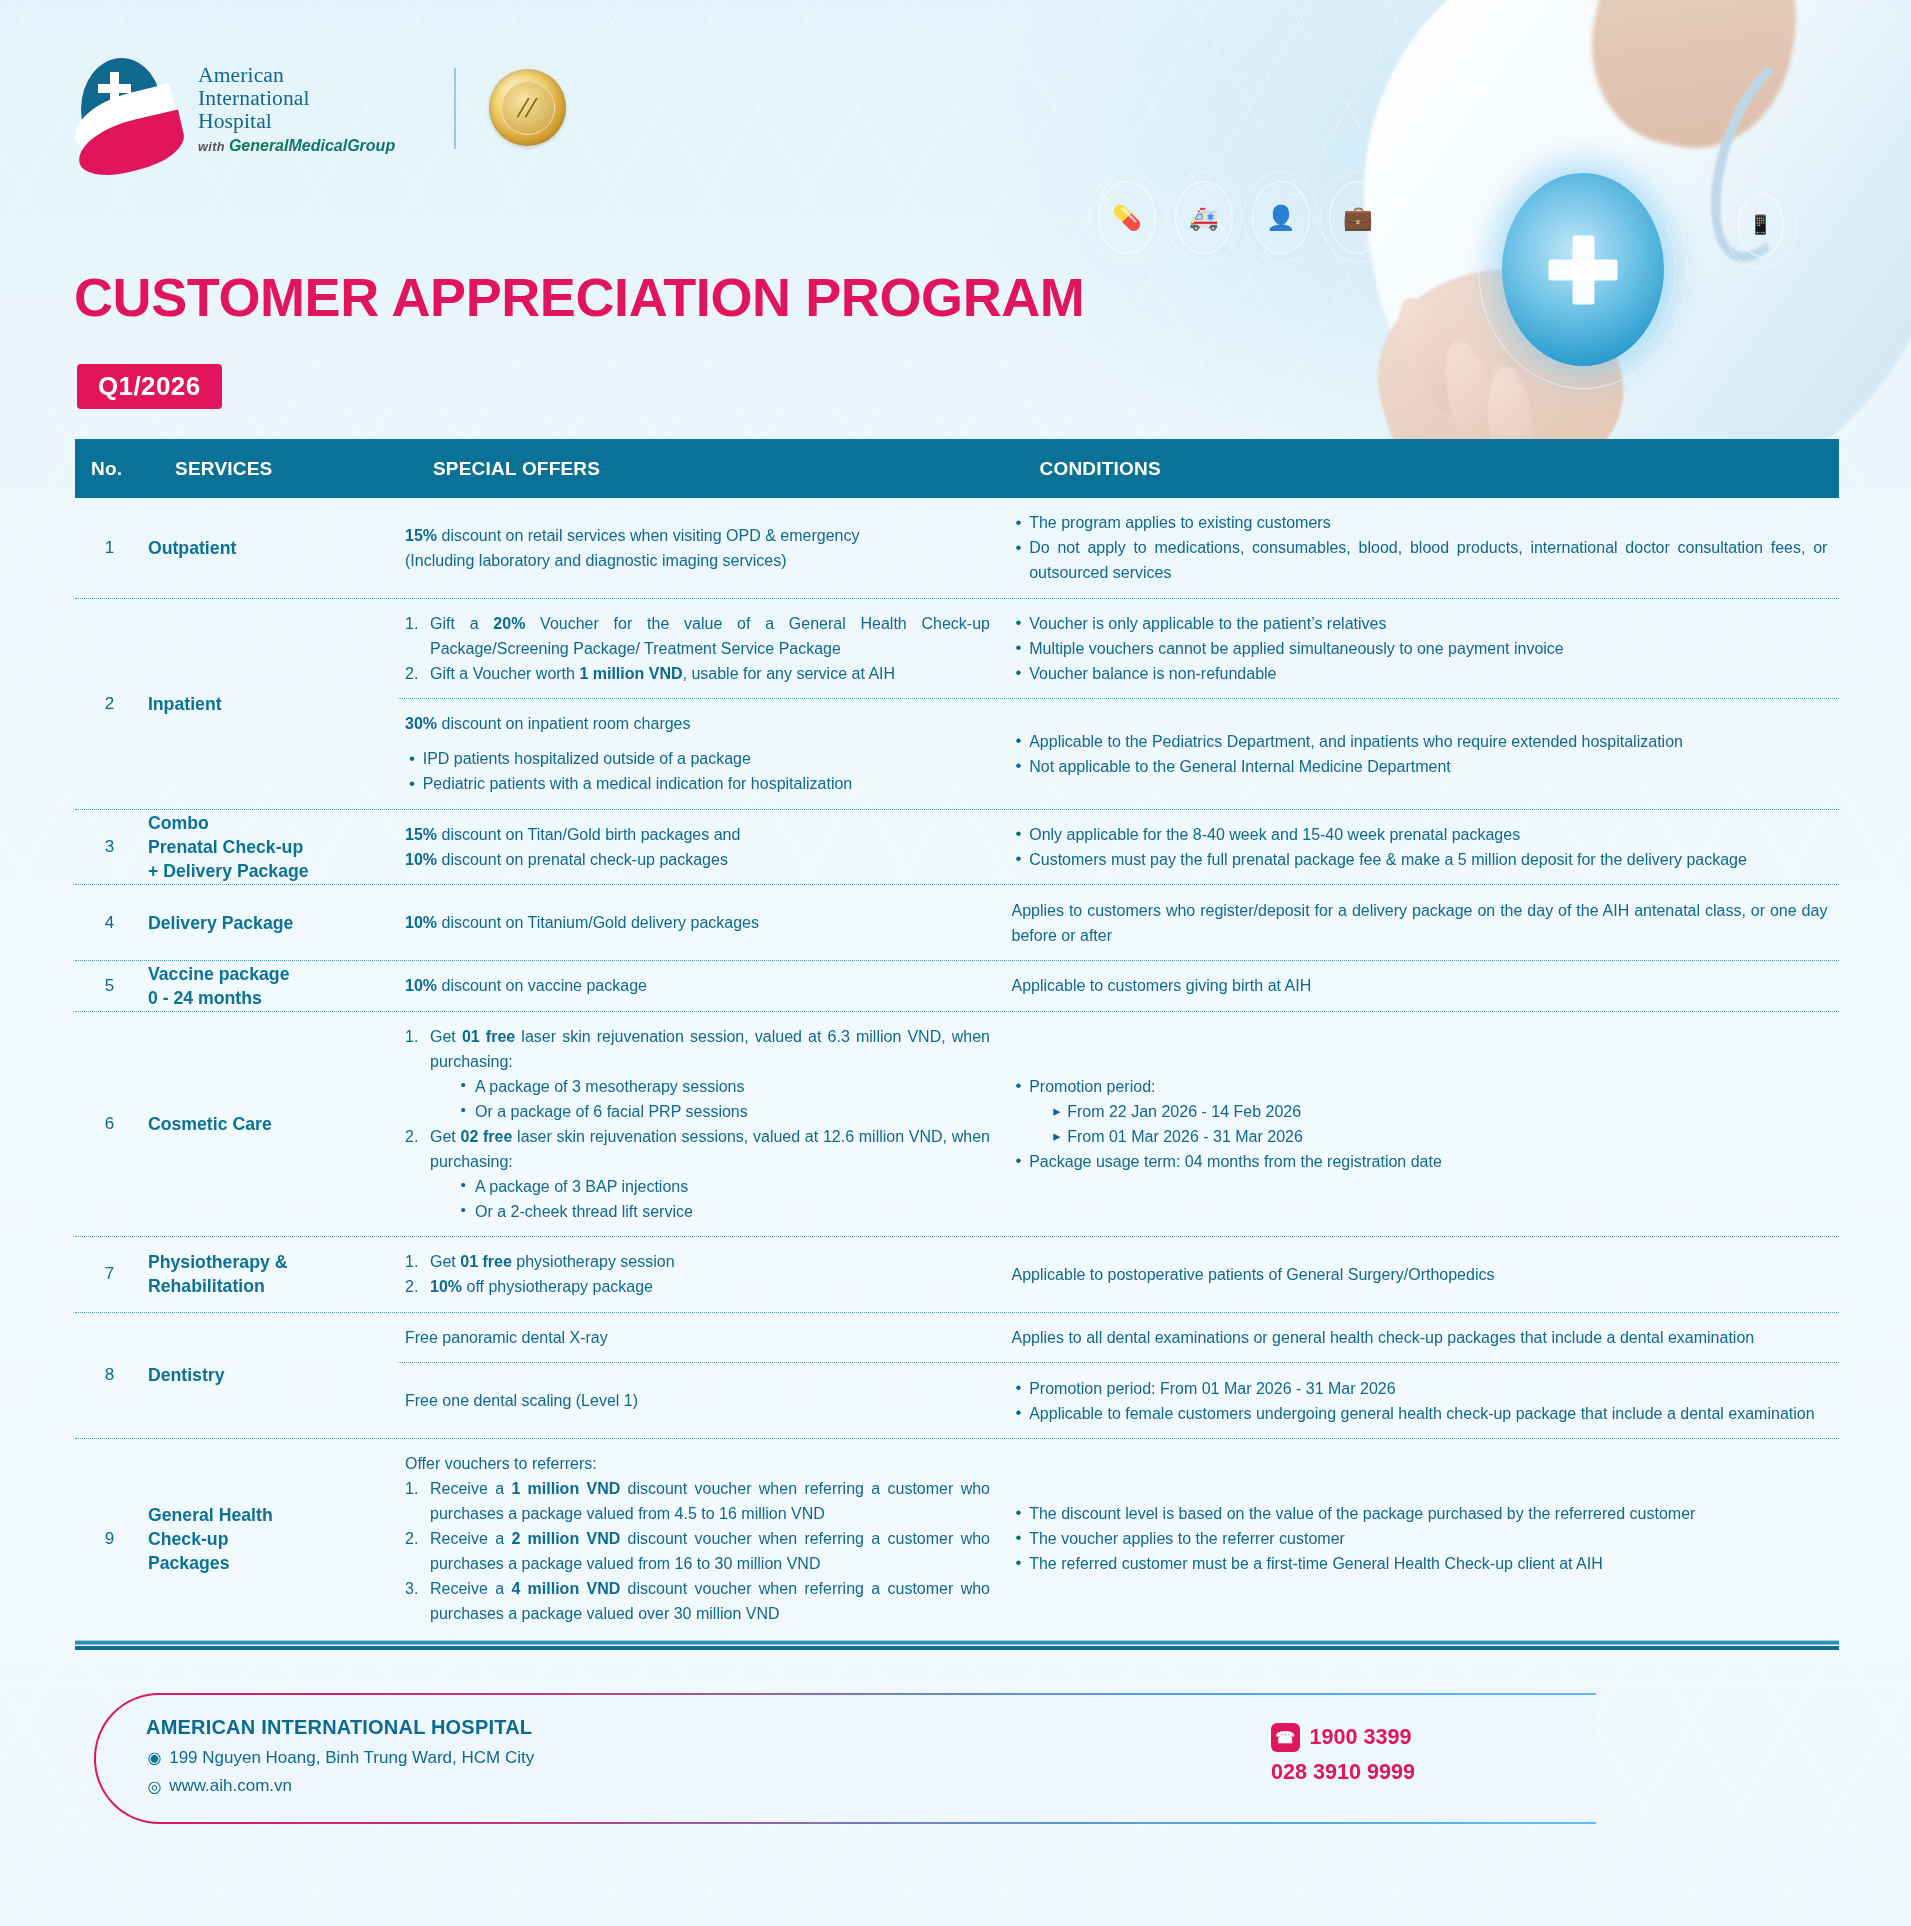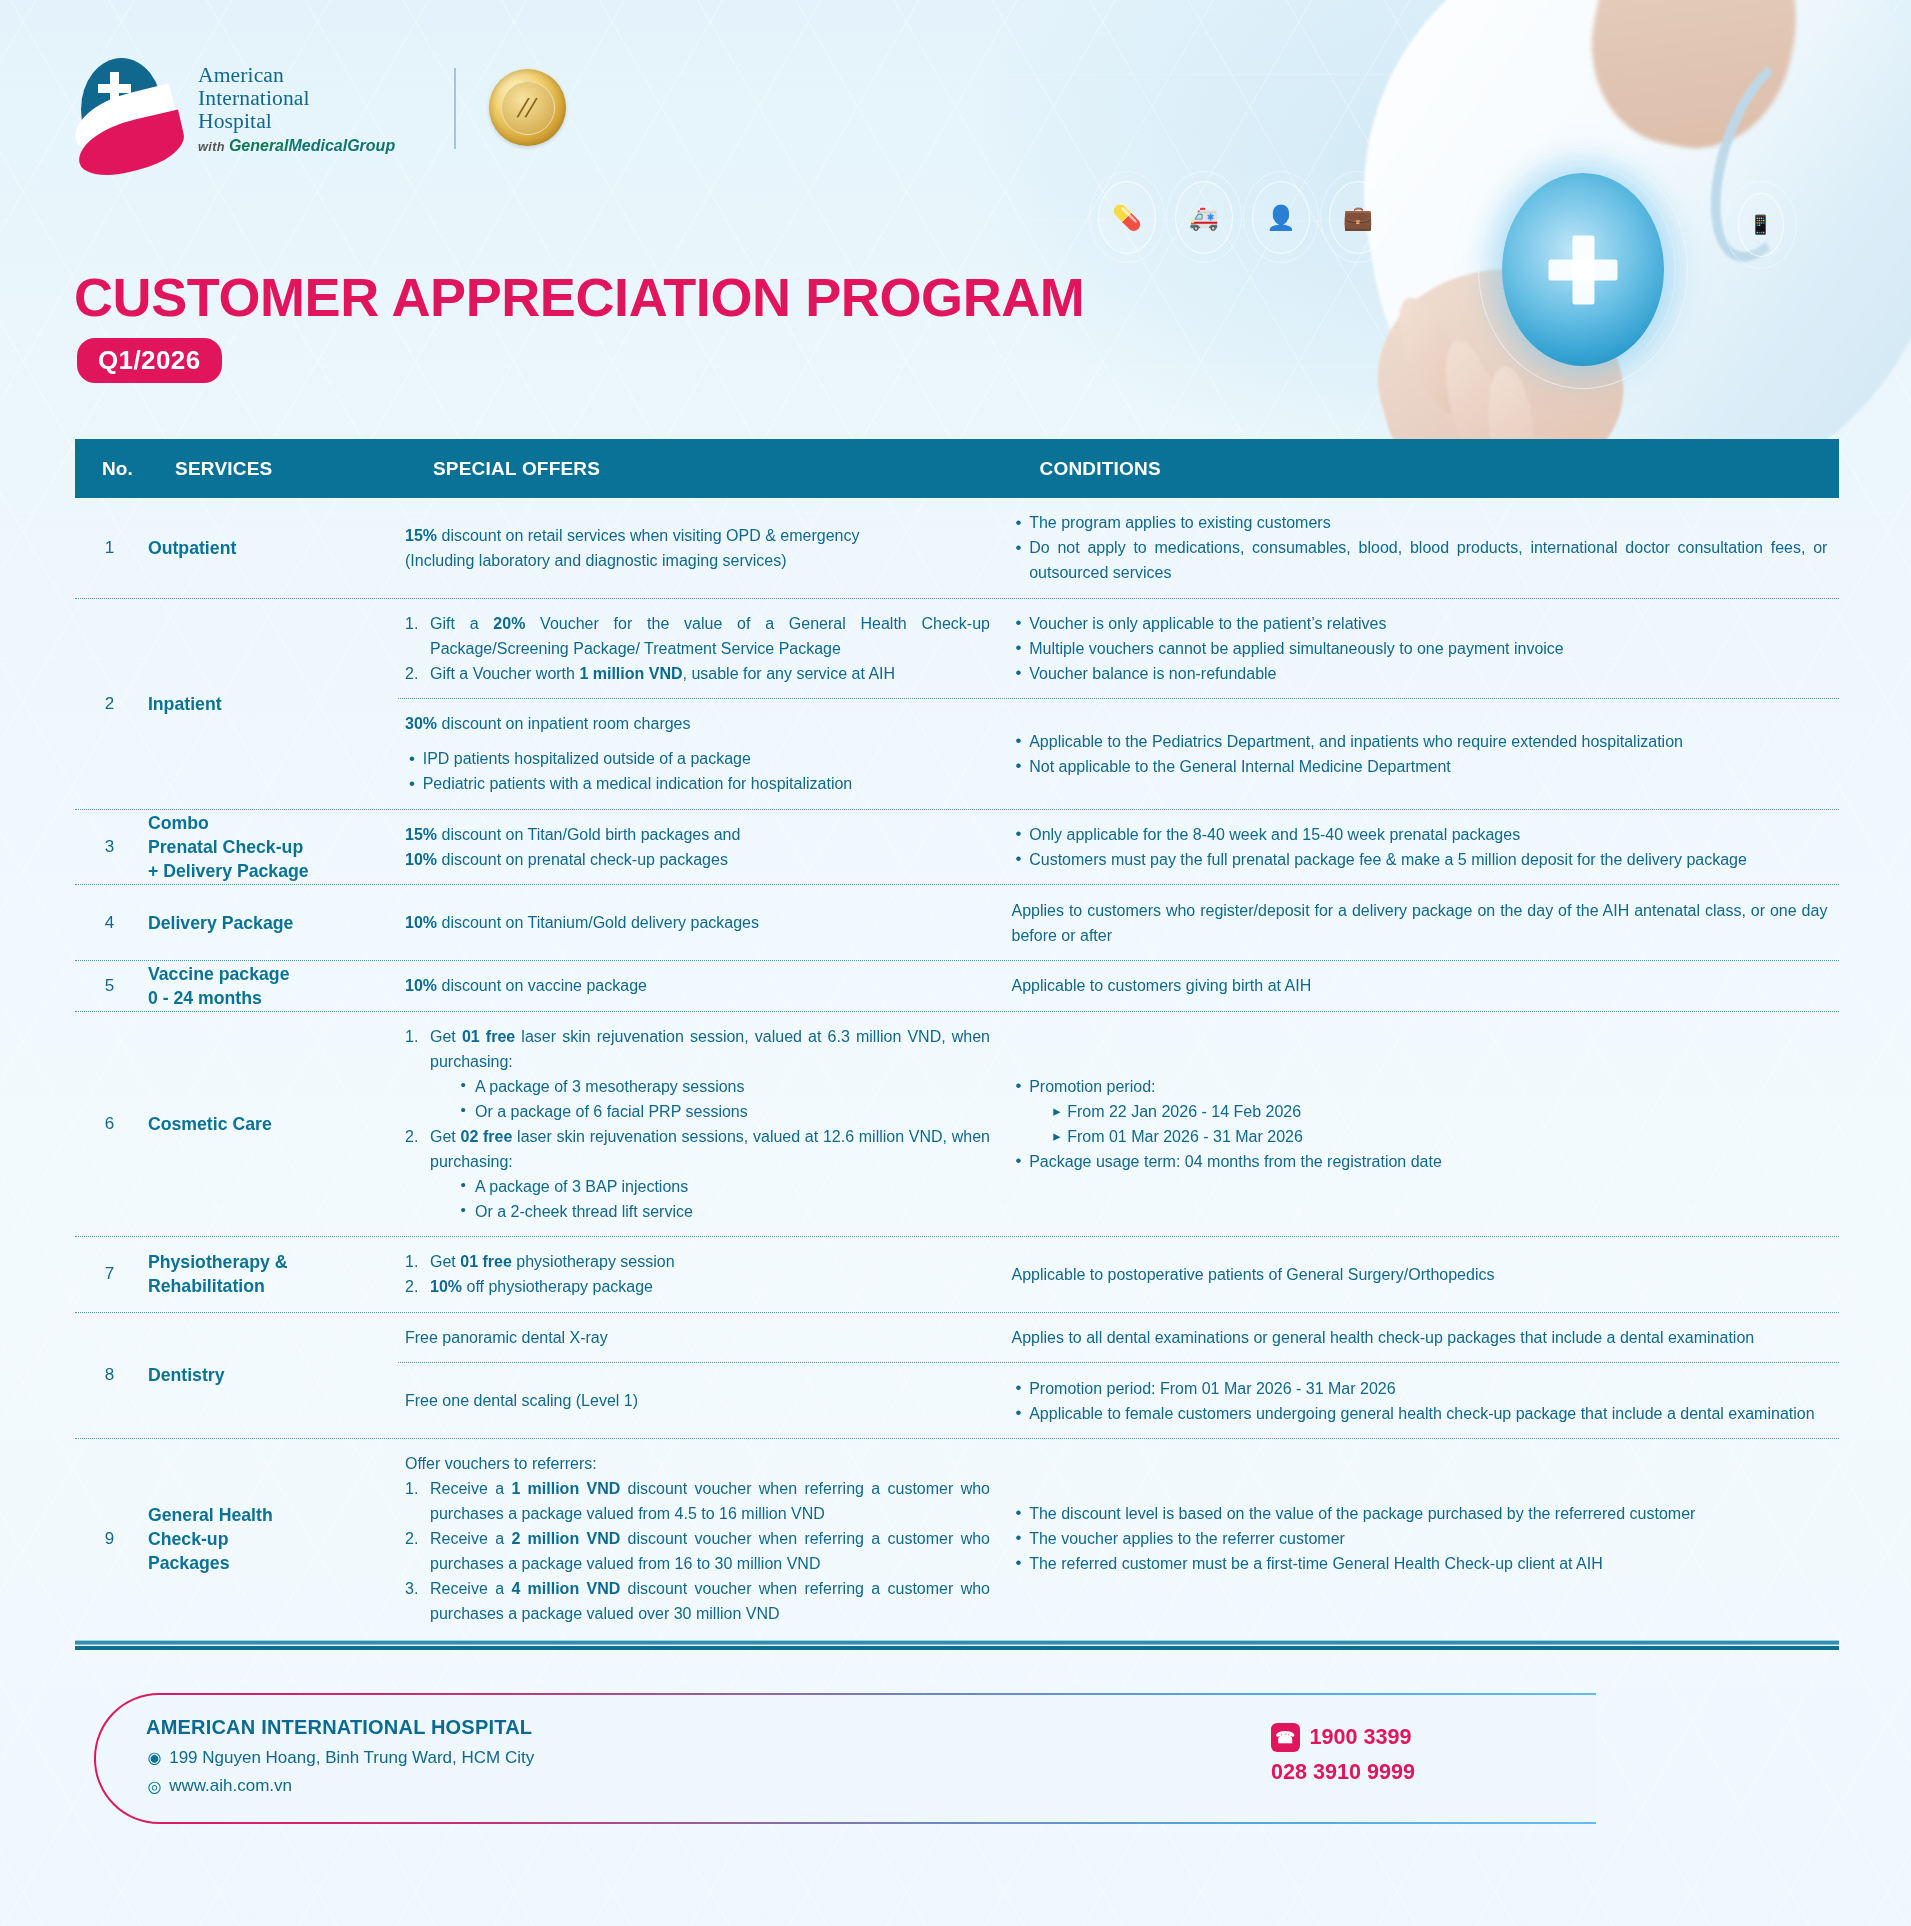--- a/index.html
+++ b/index.html
@@ -157,38 +157,38 @@
   }
   #jci .slash{ color:#8a6515; font-size:29px; font-weight:bold; transform:skewX(-14deg); font-family:"Liberation Serif",serif;}
 
   
   #title{
     position:absolute; left:74px; top:266px;
     color:#e0155c; font-size:54px; font-weight:bold; letter-spacing:-0.4px;
     font-family:"Liberation Sans", sans-serif;
   }
   #quarter{
-    position:absolute; left:77px; top:338px;
+    position:absolute; left:77px; top:364px;
     background:#e0155c; color:#fff;
-    padding:7px 21px; border-radius:18px;
+    padding:7px 21px; border-radius:4px;
     font-size:26px; font-weight:bold; letter-spacing:0.4px;
   }
 
   
   #table{ position:absolute; left:75px; top:439px; width:1764px; }
   #thead{
     background:#0a7296; color:#fff; height:59px;
     display:flex; align-items:center;
     font-size:19px; font-weight:bold; letter-spacing:0.2px;
   }
   .c-no    { width:69px; text-align:center; flex:0 0 69px; }
   .c-svc   { width:254px; flex:0 0 254px;margin-left:28px; }
   .c-offer { width:605px; flex:0 0 605px; }
   .c-cond  { flex:1 1 auto; }
-  #thead .c-no{ text-align:center; padding-left:16px; }
+  #thead .c-no{ text-align:left; padding-left:16px; }
   #thead .c-svc{ padding-left:3.1px; }
   #thead .c-offer{ padding-left:7px; }
   #thead .c-cond{ padding-left:8.5px; }
 
   .row{
     display:flex; align-items:stretch;
     border-bottom:1.9px dotted #4e9cbd;
     color:#10688f;
   }
   .row:last-child{ border-bottom:none; }

